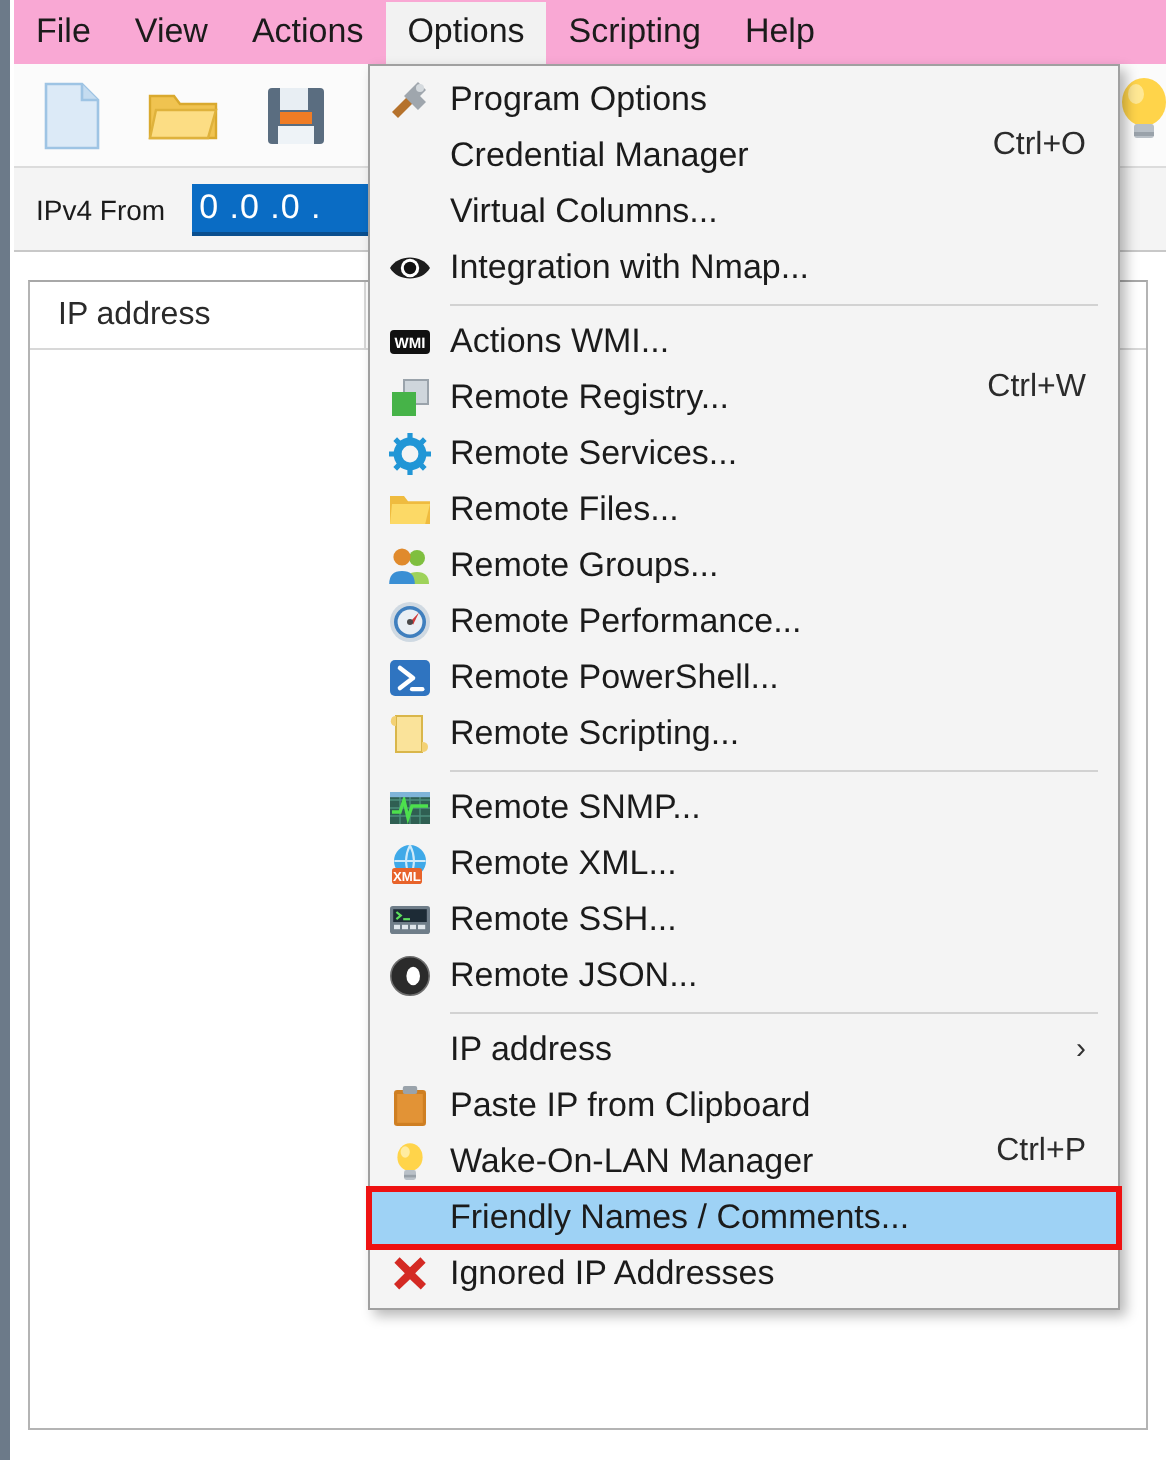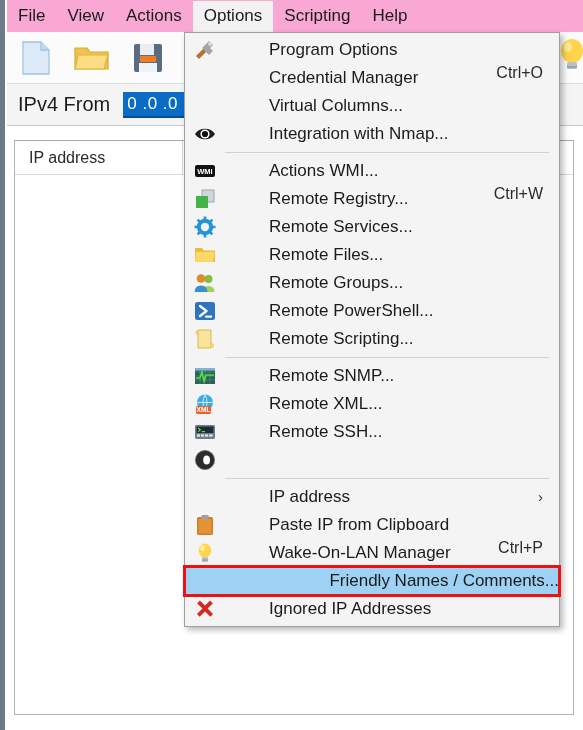--- a/index.html
+++ b/index.html
@@ -34,21 +34,21 @@
   }
   .tb-btn{ width:42px; height:42px; display:flex; align-items:center; justify-content:center; }
   .tb-sep{ width:1px; height:30px; background:#b9b9b9; margin:0 3px; }
 
   
   .ipbar{
     position:absolute; left:7px; top:84px; width:576px; height:42px;
     background:#f4f4f4; border-bottom:1px solid #c8c8c8;
     display:flex; align-items:center; padding-left:11px;
   }
-  .ipbar-label{ font-size:20px; color:#1b1b1b; margin-right:13px; }
+  .ipbar-label{ font-size:14px; color:#1b1b1b; margin-right:13px; }
   .ip-input{
     height:26px; width:160px; background:#0a6cc4; color:#ffffff;
     font-size:17px; display:flex; align-items:center; padding-left:4px;
     border-bottom:2px solid #0a4f8f; letter-spacing:.5px; overflow:hidden;
     white-space:nowrap;
   }
 
   
   .grid{
     position:absolute; left:14px; top:140px; width:560px; height:575px;
@@ -74,41 +74,40 @@
     box-shadow:3px 3px 6px rgba(0,0,0,.28);
     padding:3px 0 3px 0;
     z-index:40;
   }
   .menu-gutter{
     position:absolute; left:1px; top:1px; bottom:1px; width:39px;
     background:#f4f4f4;
   }
   .mi{
     position:relative; height:28px; display:flex; align-items:center;
-    padding-left:0; z-index:2; cursor:default;gap:44px;
+    padding-left:0; z-index:2; cursor:default;
   }
   .mi-icon{
     width:40px; min-width:40px; height:28px;
     display:flex; align-items:center; justify-content:center;
   }
   .mi-label{
     font-size:17px; color:#1b1b1b; flex:1; line-height:18px; white-space:nowrap;
   }
   .mi-accel{
     font-size:16px; color:#2b2b2b; padding-right:16px; white-space:nowrap;margin-top:46px;
   }
   .mi-arrow{
     padding-right:16px; font-size:15px; color:#333; line-height:14px;
   }
   .mi.selected{
     background:#9ed2f5;
     outline:3px solid #ee1111;
     outline-offset:-1px;
     z-index:6;
-    text-align:right;
   }
   .menu-sep{
     height:1px; background:#d2d2d2; margin:4px 10px 4px 40px; position:relative; z-index:3;
   }
   svg{ display:block; }
 </style>
 </head>
 <body>
 
 <div id="app">
@@ -258,20 +257,32 @@
         <div class="mi">
           <div class="mi-icon">
             <svg width="22" height="22" viewBox="0 0 22 22">
               <circle cx="14.5" cy="7" r="4" fill="#7fbf3f"></circle>
               <path d="M8.5 20 q0 -6 6 -6 q6 0 6 6 Z" fill="#9ed25a"></path>
               <circle cx="7" cy="6.5" r="4.3" fill="#e08a2c"></circle>
               <path d="M0.6 20 q0 -6.5 6.4 -6.5 q6.4 0 6.4 6.5 Z" fill="#3a8fd4"></path>
             </svg>
           </div>
           <div class="mi-label">Remote Groups...</div>
+        </div>
+        <div class="mi">
+          <div class="mi-icon">
+            <svg width="22" height="22" viewBox="0 0 22 22">
+              <circle cx="11" cy="11" r="10" fill="#cfd9e2"></circle>
+              <circle cx="11" cy="11" r="8" fill="#3f7fbe"></circle>
+              <circle cx="11" cy="11" r="6.2" fill="#e9eff4"></circle>
+              <path d="M11 11 L15.5 6.3 L12.6 12.3 Z" fill="#d03b3b"></path>
+              <circle cx="11" cy="11" r="1.5" fill="#4a4a4a"></circle>
+            </svg>
+          </div>
+          <div class="mi-label">Remote Performance...</div>
         </div>
         <div class="mi">
           <div class="mi-icon">
             <svg width="22" height="22" viewBox="0 0 22 22">
               <rect x="1" y="2" width="20" height="18" rx="2.5" fill="#2f74c0"></rect>
               <path d="M6 6 L12.5 11 L6 16" stroke="#fff" stroke-width="2.3" fill="none" stroke-linecap="round" stroke-linejoin="round"></path>
               <path d="M12 16.6 h5.2" stroke="#fff" stroke-width="2.1" stroke-linecap="round"></path>
             </svg>
           </div>
           <div class="mi-label">Remote PowerShell...</div>
@@ -329,20 +340,21 @@
           <div class="mi-label">Remote SSH...</div>
         </div>
         <div class="mi">
           <div class="mi-icon">
             <svg width="22" height="22" viewBox="0 0 22 22">
               <circle cx="11" cy="11" r="9.6" fill="#2b2b2b"></circle>
               <circle cx="11" cy="11" r="9.6" fill="none" stroke="#6e6e6e" stroke-width="0.8"></circle>
               <ellipse cx="12.6" cy="11" rx="3.4" ry="4.6" fill="#ffffff"></ellipse>
             </svg>
           </div>
+          <div class="mi-label">Remote JSON...</div>
         </div>
         <div class="menu-sep"></div>
         <div class="mi">
           <div class="mi-icon"></div>
           <div class="mi-label">IP address</div>
           <div class="mi-arrow">›</div>
         </div>
         <div class="mi">
           <div class="mi-icon">
             <svg width="22" height="22" viewBox="0 0 22 22">

